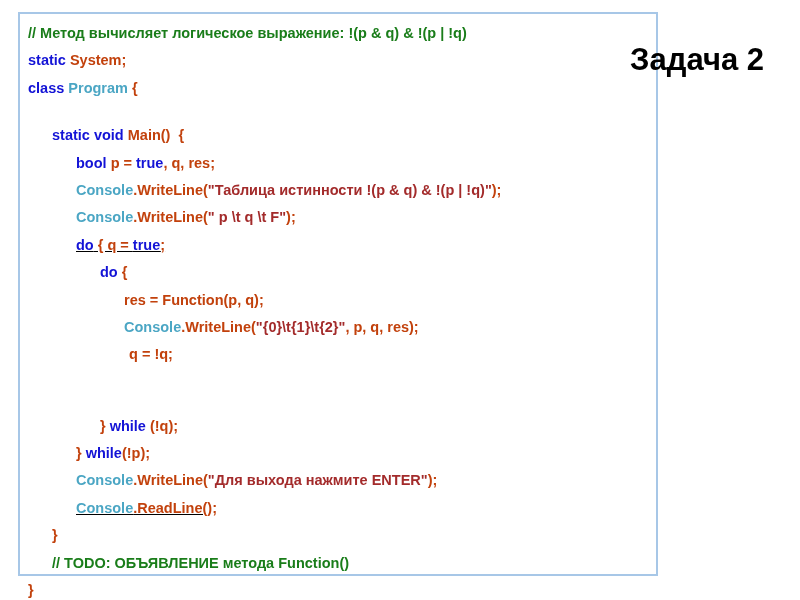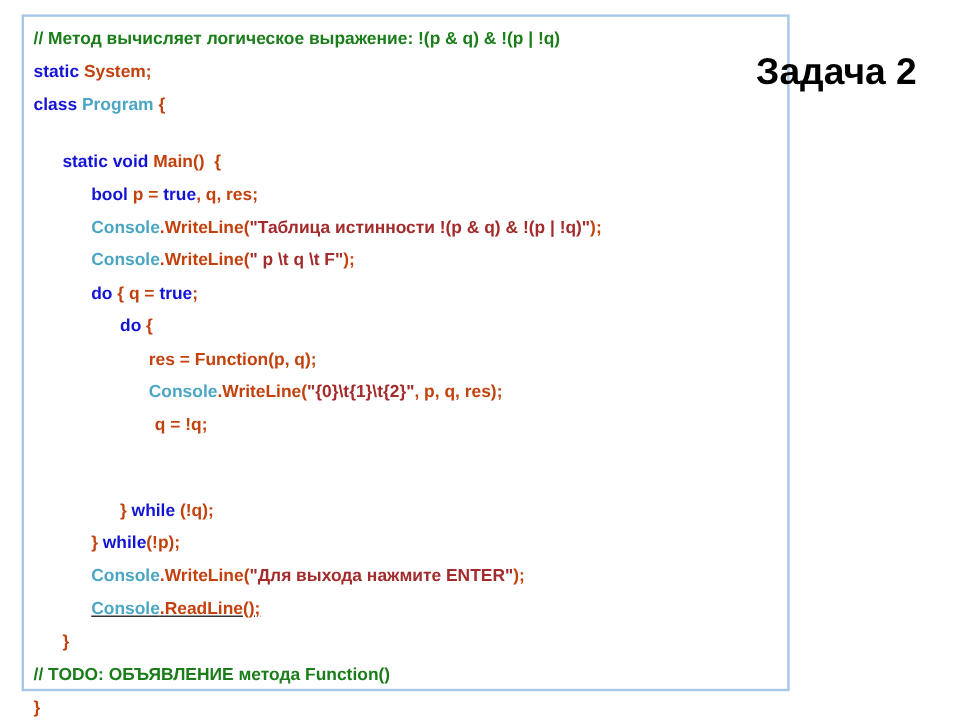--- a/index.html
+++ b/index.html
@@ -79,30 +79,30 @@
 
   <div id="code-frame">
     <div id="code-listing">
         <div class="code-line" style="padding-left: 0px;"><span class="t-comment">// Метод вычисляет логическое выражение: !(p &amp; q) &amp; !(p | !q)</span></div>
         <div class="code-line" style="padding-left: 0px;"><span class="t-keyword">static</span><span class="t-plain"> System;</span></div>
         <div class="code-line" style="padding-left: 0px;"><span class="t-keyword">class</span><span class="t-plain"> </span><span class="t-type">Program</span><span class="t-plain"> {</span></div>
         <div class="code-line" style="padding-left: 24px; margin-top: 20px;"><span class="t-keyword">static void</span><span class="t-plain"> Main()  {</span></div>
         <div class="code-line" style="padding-left: 48px;"><span class="t-keyword">bool</span><span class="t-plain"> p = </span><span class="t-keyword">true</span><span class="t-plain">, q, res;</span></div>
         <div class="code-line" style="padding-left: 48px;"><span class="t-type">Console</span><span class="t-plain">.WriteLine(</span><span class="t-string">"Таблица истинности !(p &amp; q) &amp; !(p | !q)"</span><span class="t-plain">);</span></div>
         <div class="code-line" style="padding-left: 48px;"><span class="t-type">Console</span><span class="t-plain">.WriteLine(</span><span class="t-string">" p \t q \t F"</span><span class="t-plain">);</span></div>
-        <div class="code-line" style="padding-left: 48px;"><span class="t-keyword">do</span><span class="t-plain"> { q = </span><span class="t-keyword">true</span><span class="t-plain">;</span></div>
+        <div class="code-line" style="padding-left: 48px; text-decoration: underline;"><span class="t-keyword">do</span><span class="t-plain"> { q = </span><span class="t-keyword">true</span><span class="t-plain">;</span></div>
         <div class="code-line" style="padding-left: 72px;"><span class="t-keyword">do</span><span class="t-plain"> {</span></div>
         <div class="code-line" style="padding-left: 96px;"><span class="t-plain">res = Function(p, q);</span></div>
         <div class="code-line" style="padding-left: 96px;"><span class="t-type">Console</span><span class="t-plain">.WriteLine(</span><span class="t-string">"{0}\t{1}\t{2}"</span><span class="t-plain">, p, q, res);</span></div>
         <div class="code-line" style="padding-left: 101px;"><span class="t-plain">q = !q;</span></div>
         <div class="code-line" style="padding-left: 72px; margin-top: 44px;"><span class="t-plain">} </span><span class="t-keyword">while</span><span class="t-plain"> (!q);</span></div>
         <div class="code-line" style="padding-left: 48px;"><span class="t-plain">} </span><span class="t-keyword">while</span><span class="t-plain">(!p);</span></div>
         <div class="code-line" style="padding-left: 48px;"><span class="t-type">Console</span><span class="t-plain">.WriteLine(</span><span class="t-string">"Для выхода нажмите ENTER"</span><span class="t-plain">);</span></div>
         <div class="code-line" style="padding-left: 48px; text-decoration: underline;"><span class="t-type">Console</span><span class="t-plain">.ReadLine();</span></div>
         <div class="code-line" style="padding-left: 24px;"><span class="t-plain">}</span></div>
-        <div class="code-line" style="padding-left: 0px;"><span class="t-comment">// TODO: ОБЪЯВЛЕНИЕ метода Function()</span></div>
+        <div class="code-line" style="padding-left: 0px; margin-left: 24px;"><span class="t-comment">// TODO: ОБЪЯВЛЕНИЕ метода Function()</span></div>
         <div class="code-line" style="padding-left: 0px;"><span class="t-plain">}</span></div>
       </div>
   </div>
 
   <div id="slide-title">Задача 2</div>
 
 </div>
 
 </body></html>

